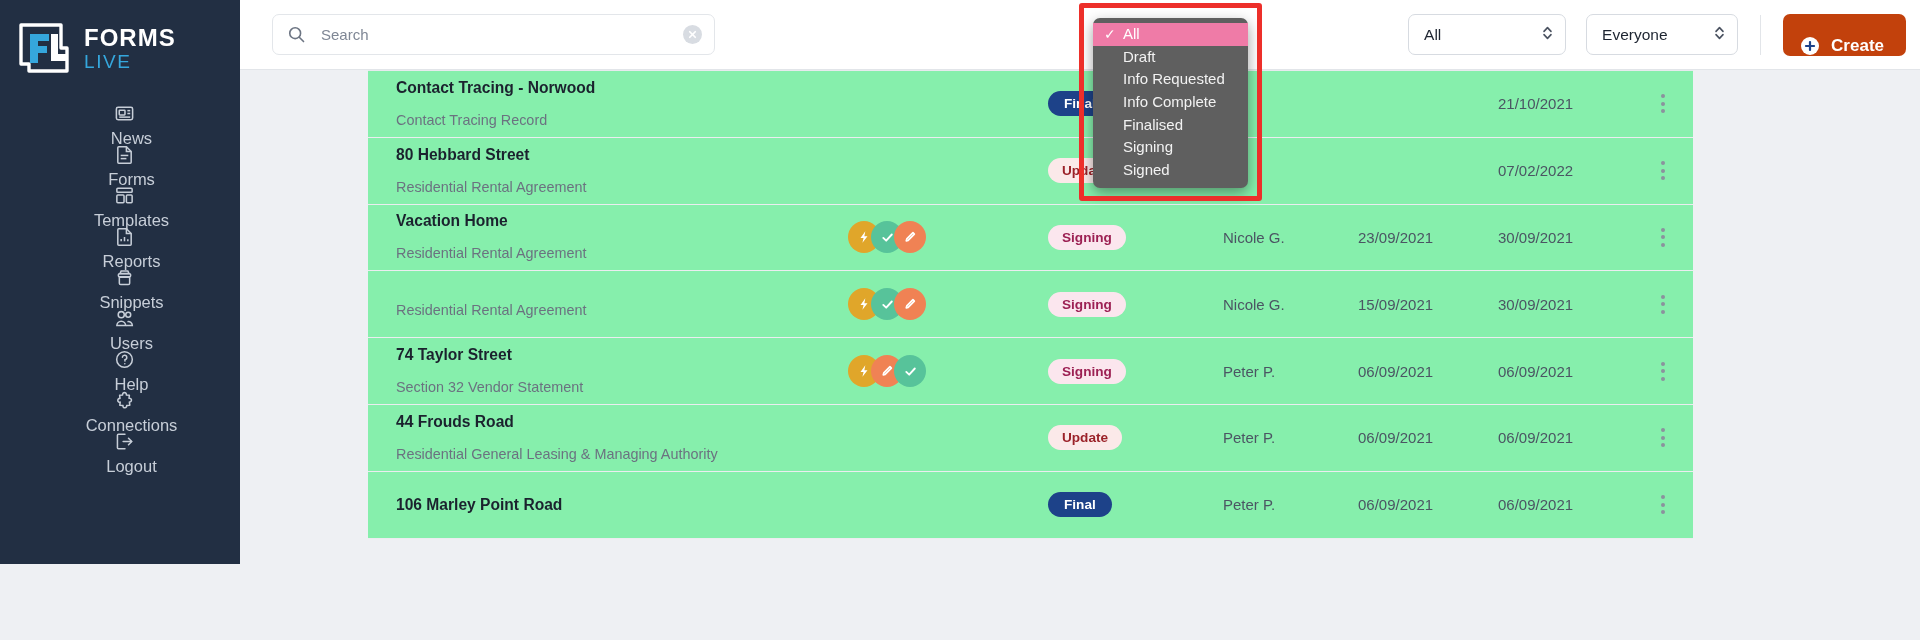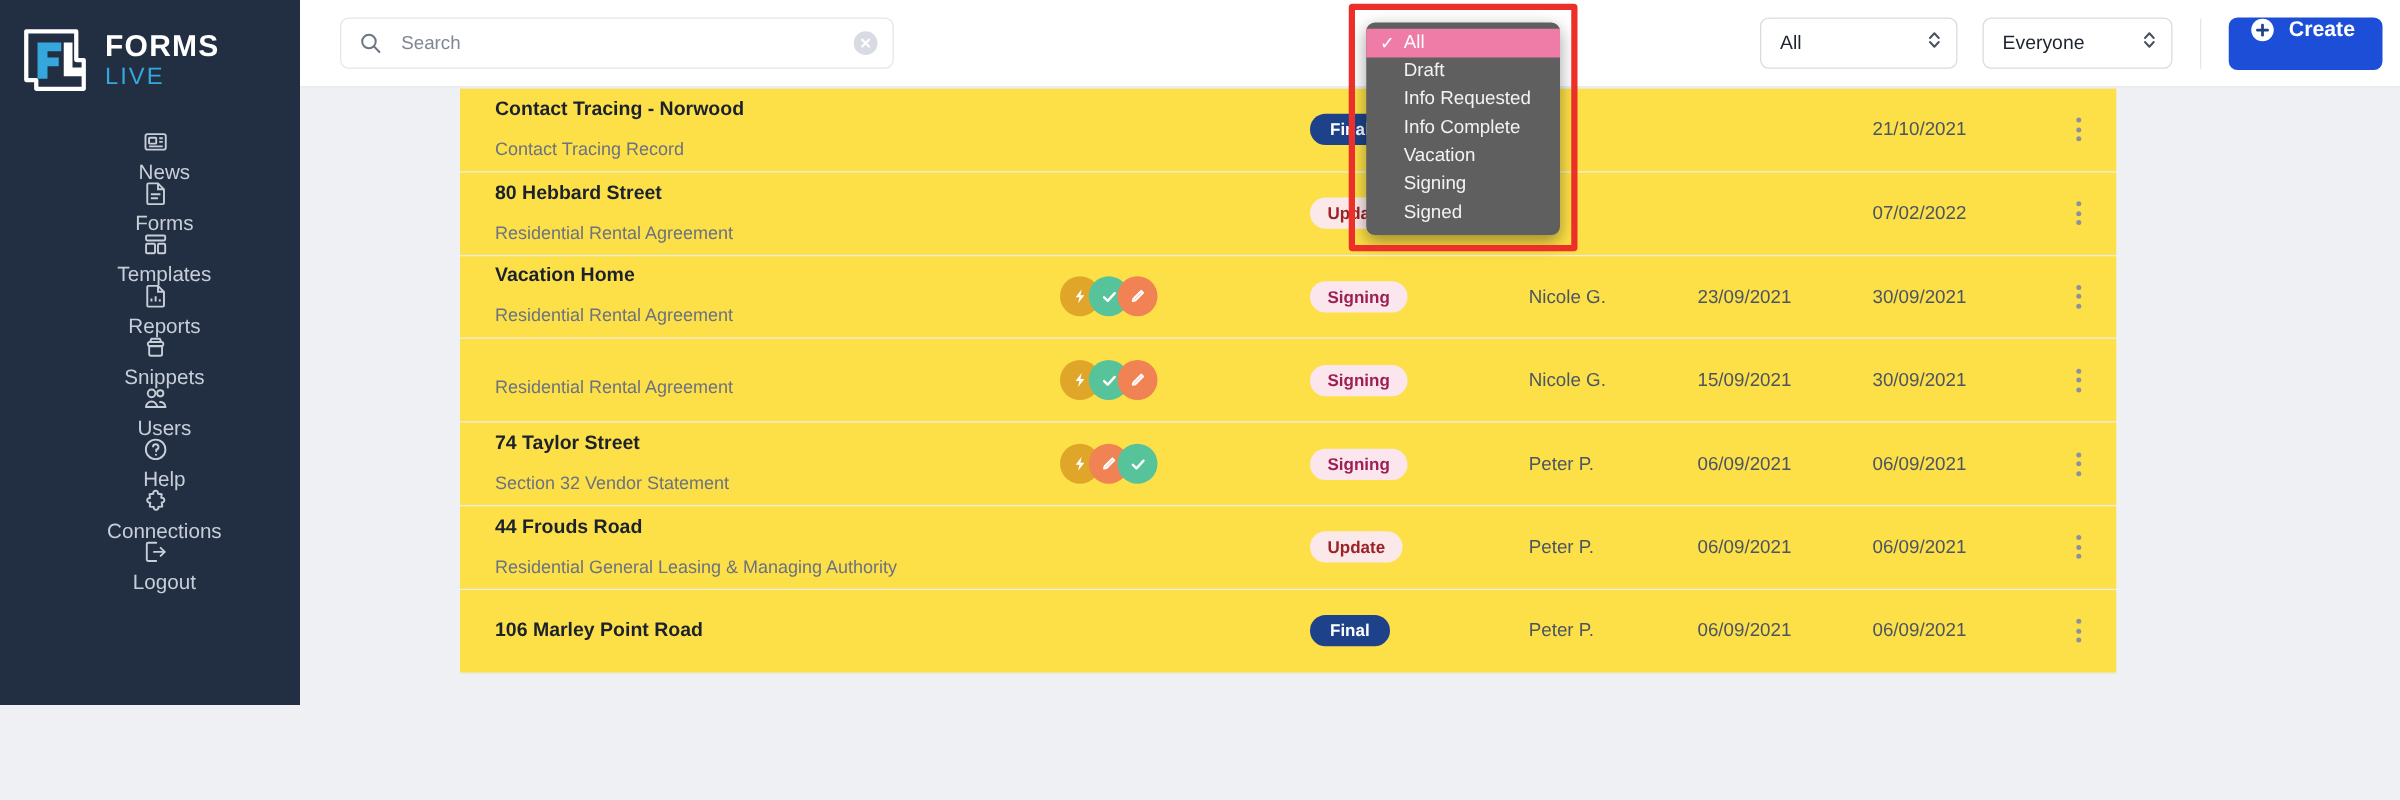--- a/index.html
+++ b/index.html
@@ -80,22 +80,22 @@
     padding: 0 11px 0 15px;
     font-size: 15.5px; color: #1d2430;
     cursor: pointer;
   }
   #status-select-box { width: 158px; margin-right: 20px; }
   #scope-select-box { width: 152px; margin-right: 22px; }
   .divider-v { width: 1px; height: 40px; background: #e2e5e9; margin-right: 22px; }
 
   .create-btn {
     height: 42px; border-radius: 7px;
-    background: #1d4ed8; color: #fff;
-    display: flex; align-items: flex-start;
+    background: #c2410c; color: #fff;
+    display: flex; align-items: flex-end;
     padding: 0 22px 0 17px;
     font-size: 17px; font-weight: bold;
     cursor: pointer; border: 0;
     font-family: "Liberation Sans", sans-serif;
   }
   .create-btn .plus { margin-right: 11px; display: flex; }
 
   
   .dd-highlight {
     position: absolute; left: 1079px; top: 3px;
@@ -120,21 +120,21 @@
   }
   .dd-item.sel { background: #ef7ba7; color: #ffffff; }
   .dd-item.sel .tick {
     position: absolute; left: 11px; top: 0; font-size: 14px; color: #fff;
   }
 
   
   .content { height: 570px; padding: 0 0 0 0; overflow: hidden; background: #eef0f3; }
   .table-card {
     margin: 0 237px 0 128px;
-    background: #fde047;
+    background: #86efac;
     border-top: 1px solid #e7eaee;
   }
   .row {
     display: flex; align-items: center;
     height: 66.8px;
     border-bottom: 1px solid #ebedf0;
     padding-left: 28px;
   }
   .c-title { flex: 0 0 452px; }
   .c-title .t1 { font-size: 15.6px; font-weight: bold; color: #1b222e; line-height: 20px; }
@@ -575,21 +575,21 @@
     <div class="dd-item">
       <span>Draft</span>
     </div>
     <div class="dd-item">
       <span>Info Requested</span>
     </div>
     <div class="dd-item">
       <span>Info Complete</span>
     </div>
     <div class="dd-item">
-      <span>Vacation</span>
+      <span>Finalised</span>
     </div>
     <div class="dd-item">
       <span>Signing</span>
     </div>
     <div class="dd-item">
       <span>Signed</span>
     </div>
   </div>
   <div class="dd-highlight"></div>
 

